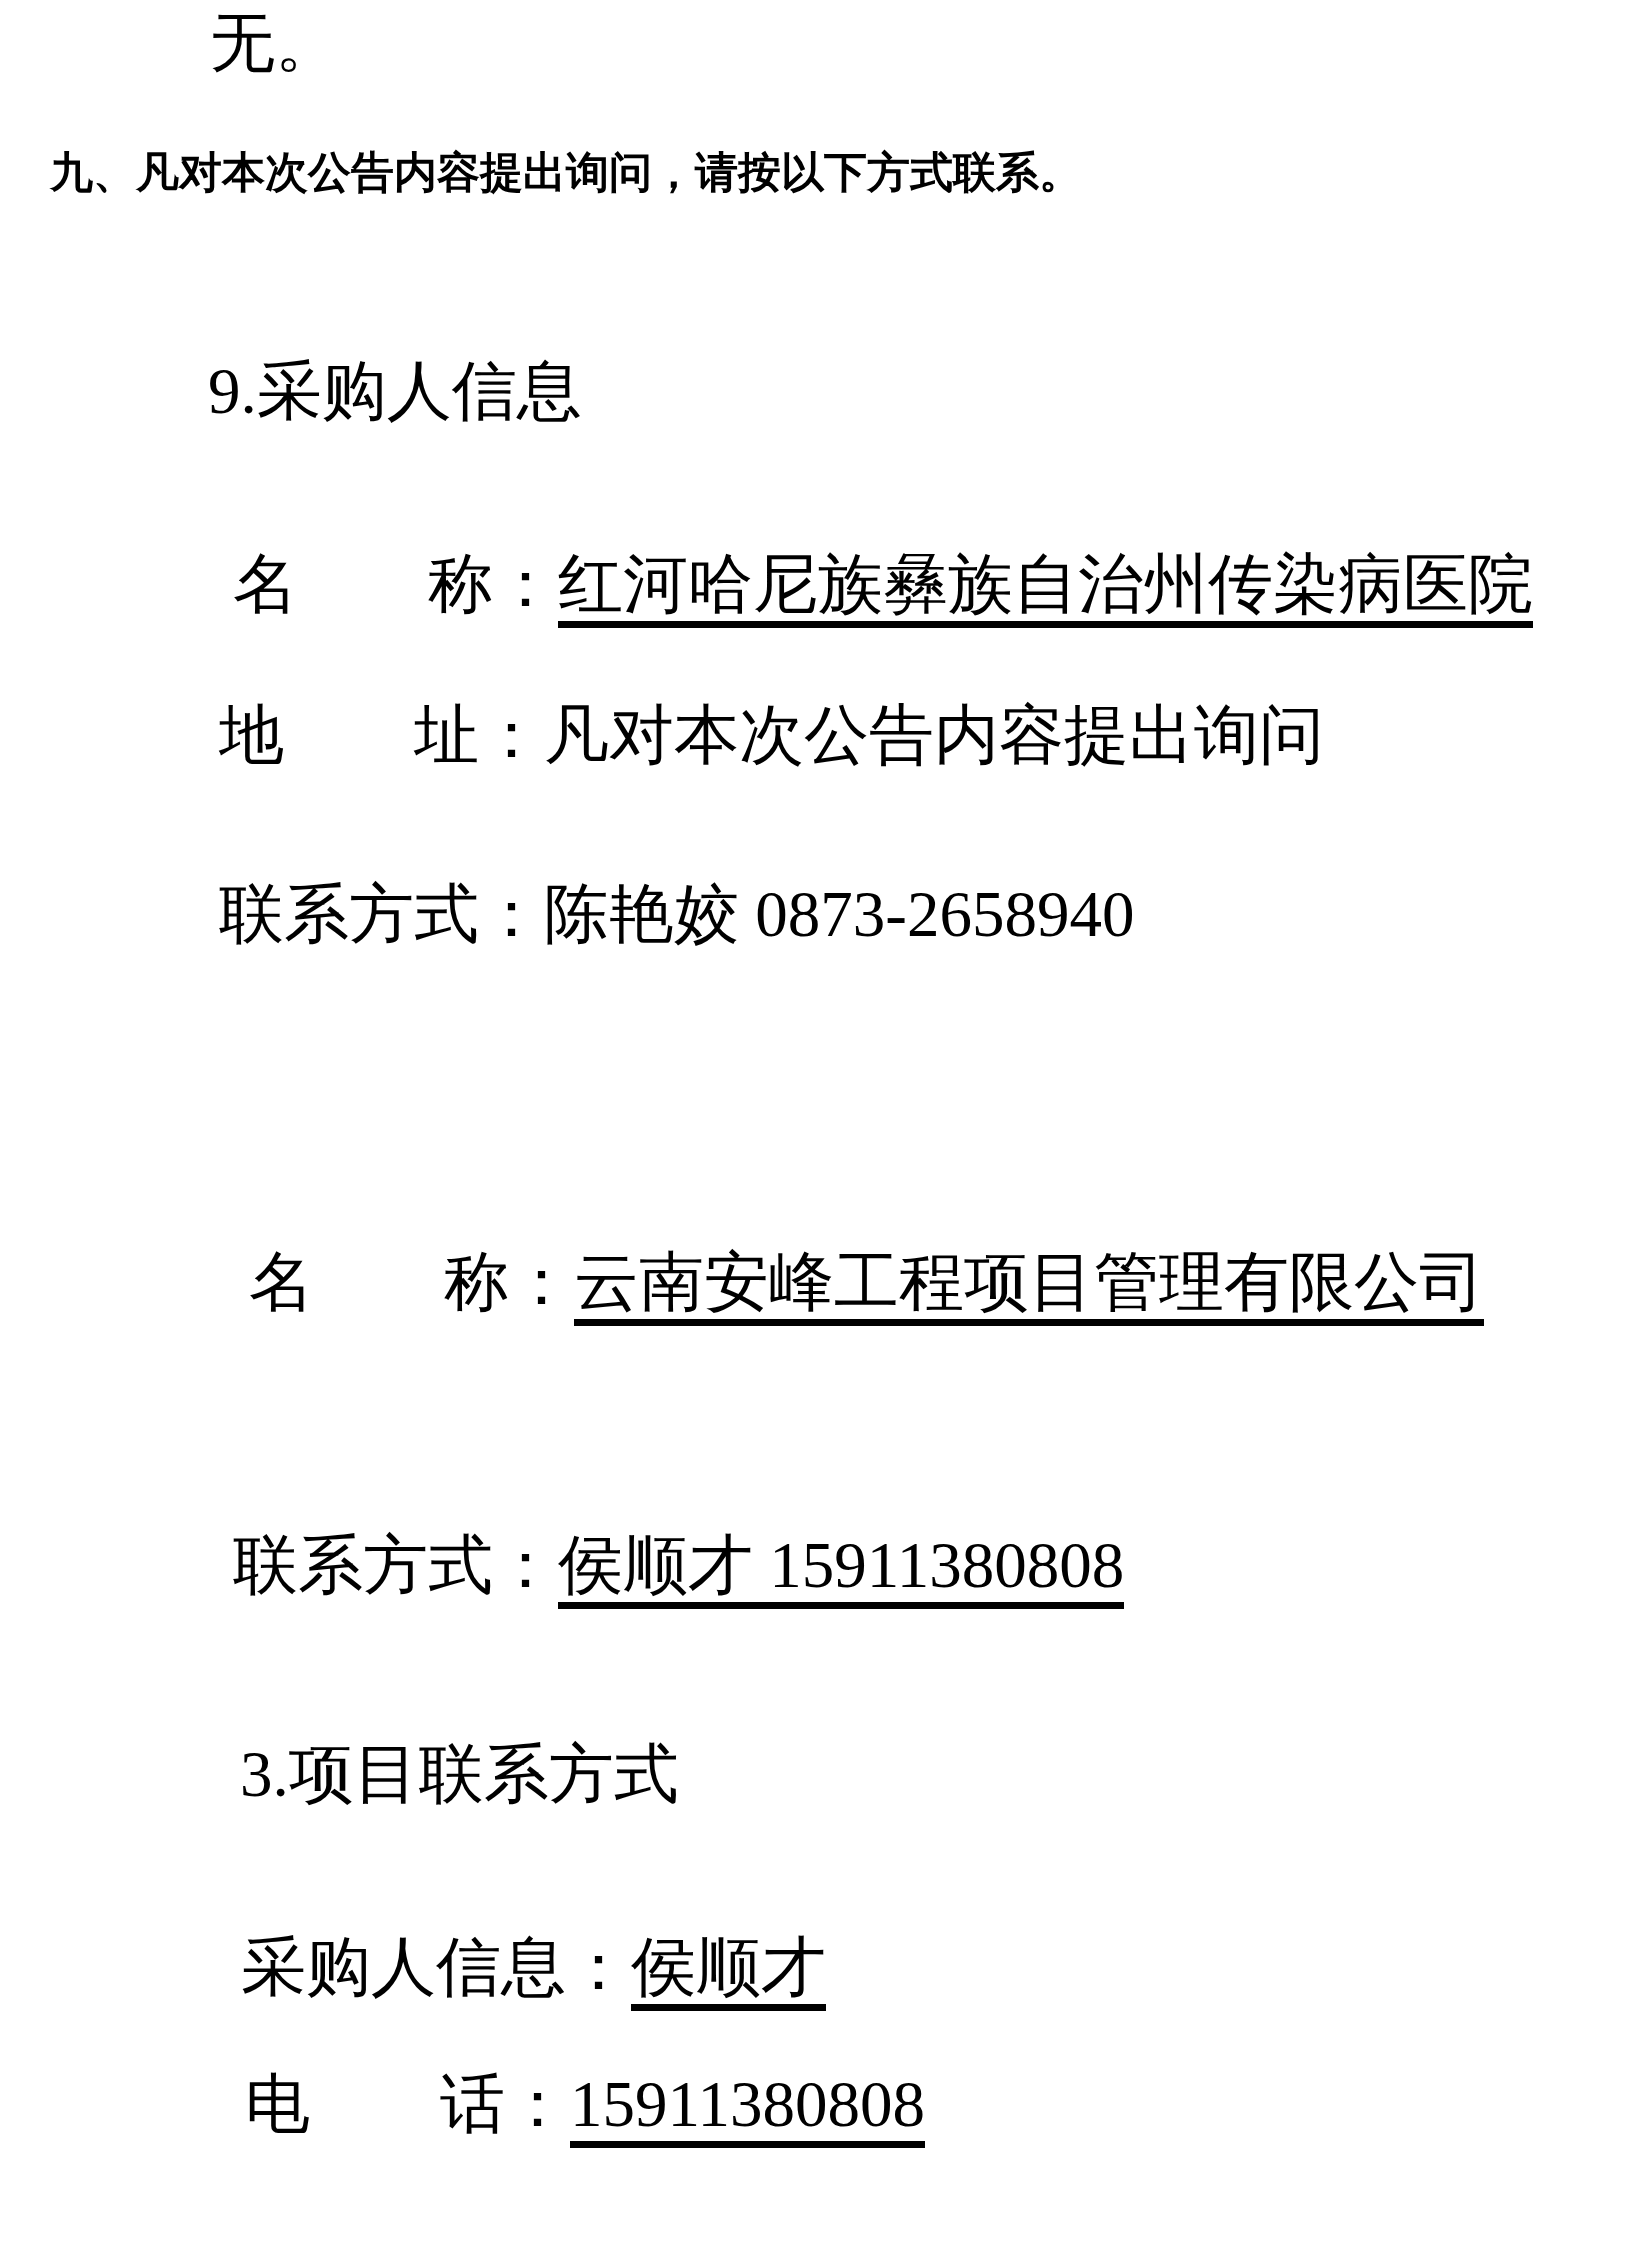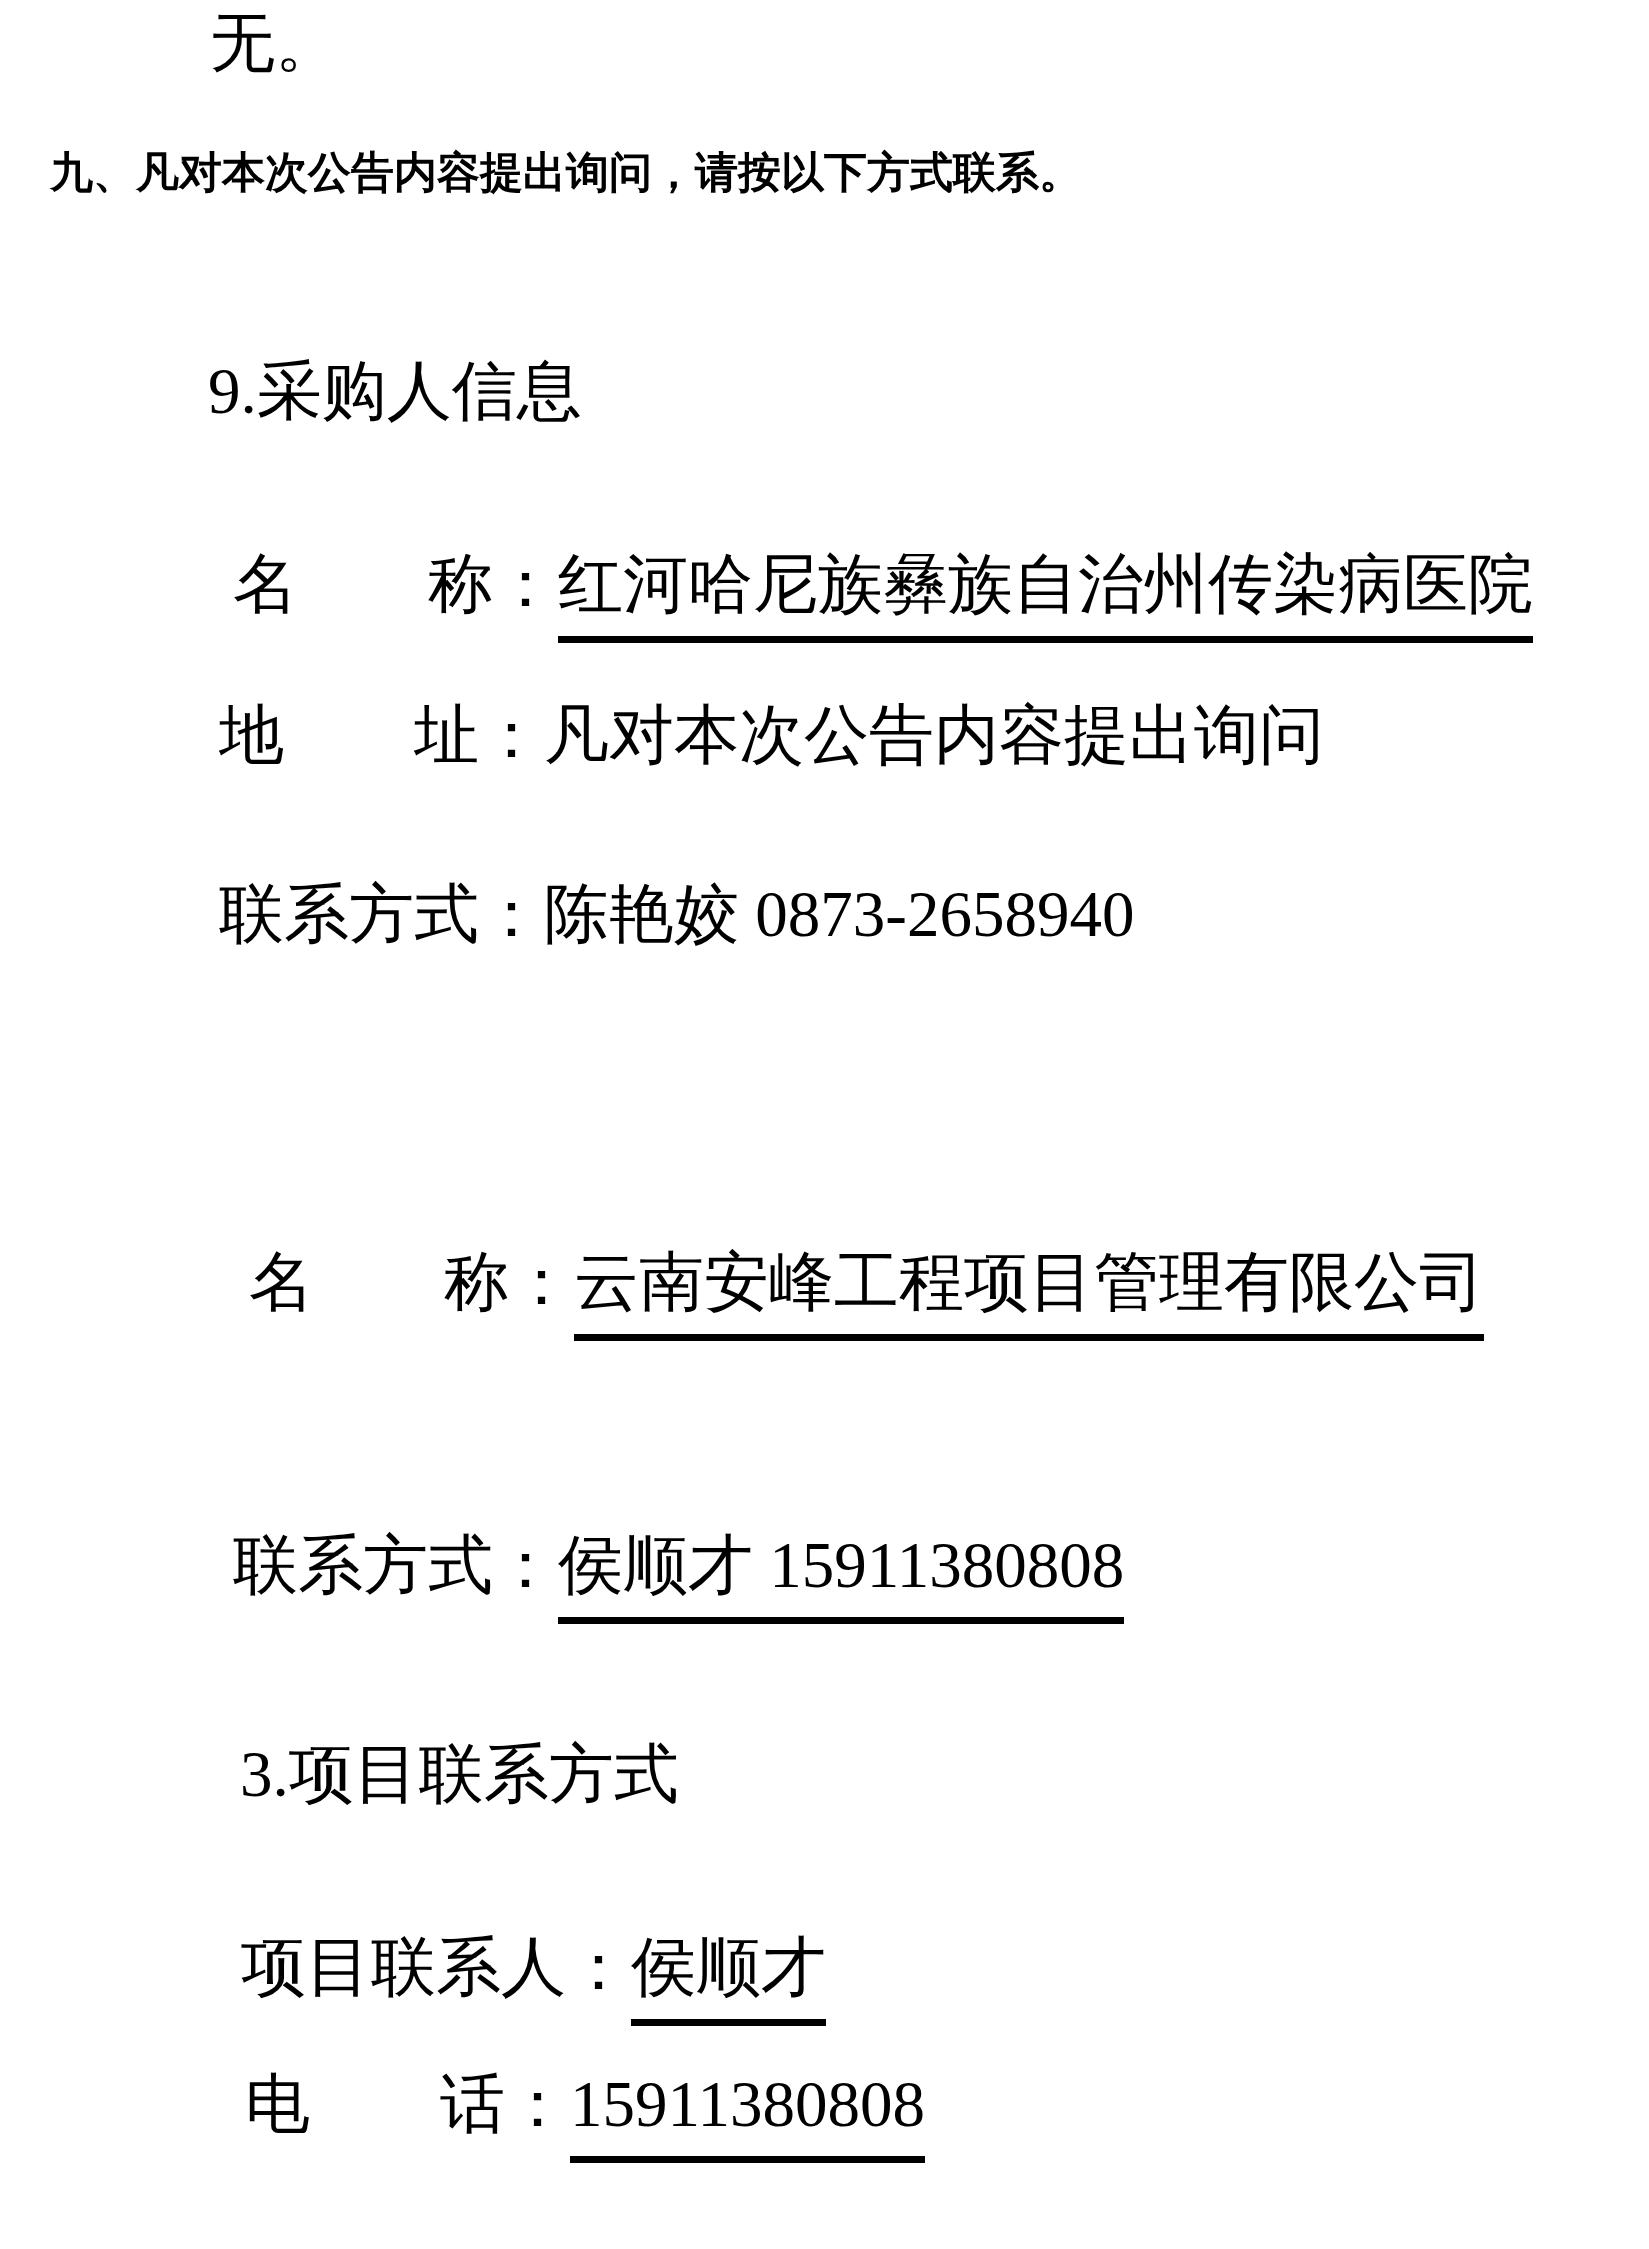--- a/index.html
+++ b/index.html
@@ -46,21 +46,21 @@
   .field-7 { left: 241px; top: 1932px; }
   .field-8 { left: 245px; top: 2069px; }
   .field-label {
     display: inline-block;
   }
   .field-value {
     display: inline-block;
   }
   .underlined {
     border-bottom: 7.8px solid #000000;
-    padding-bottom: 15px;
+    padding-bottom: 0;
   }
 </style>
 </head>
 <body>
 
 <div class="doc-page">
 
   <div class="line intro-line">无。</div>
 
   <div class="line doc-heading">九、凡对本次公告内容提出询问，请按以下方式联系。</div>
@@ -85,21 +85,21 @@
   </div>
 
 
   <div class="line field-6">
     <span class="field-label">联系方式：</span><span class="field-value underlined">侯顺才 15911380808</span>
   </div>
 
   <div class="line sub-title-3">3.项目联系方式</div>
 
   <div class="line field-7">
-    <span class="field-label">项目联系人：</span><span class="field-value underlined">侯顺才</span>
+    <span class="field-label">采购人信息：</span><span class="field-value underlined">侯顺才</span>
   </div>
 
   <div class="line field-8">
     <span class="field-label">电　　话：</span><span class="field-value underlined">15911380808</span>
   </div>
 
 </div>
 
 
 </body></html>

